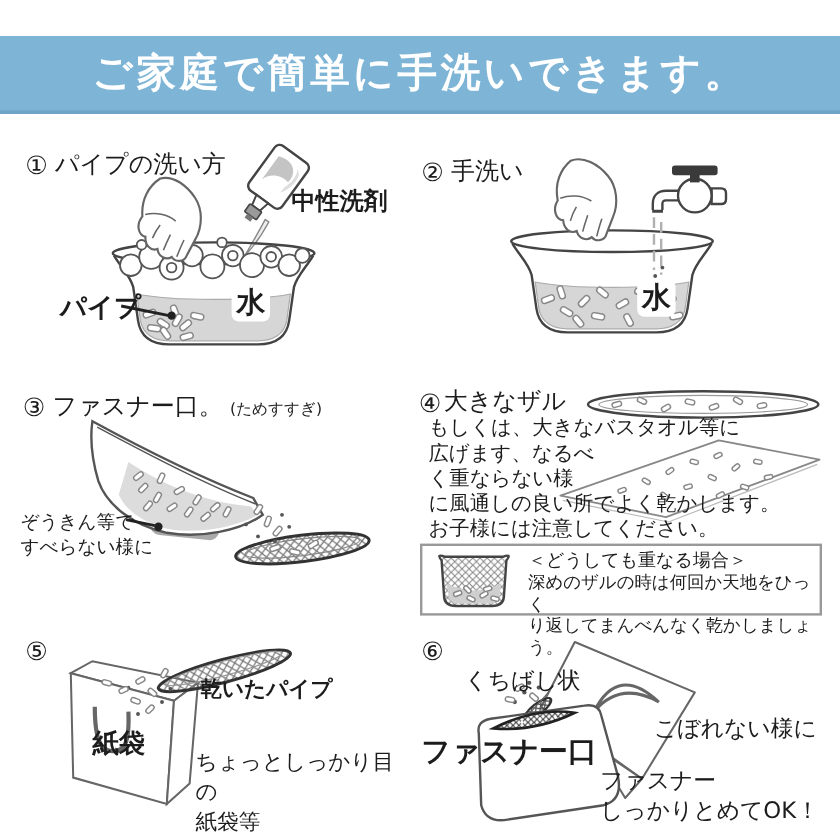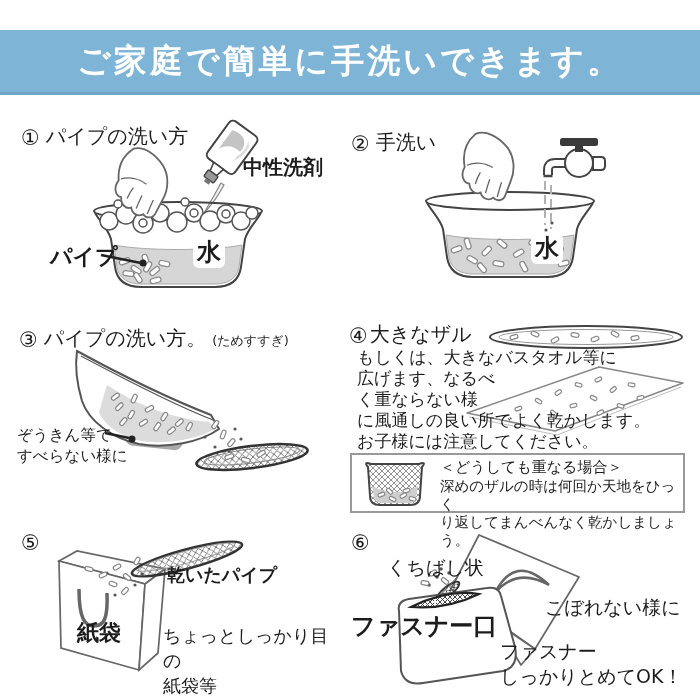--- a/index.html
+++ b/index.html
@@ -202,21 +202,21 @@
         <circle cx="220" cy="112" r="1.6" fill="#555"></circle>
           <circle cx="226" cy="122" r="1.6" fill="#555"></circle>
         <circle cx="214" cy="134" r="1.6" fill="#555"></circle>
       </g>
 
       <path d="M90,116 L114,121" stroke="#222" stroke-width="2.5" fill="none"></path>
       <circle cx="117" cy="122" r="3.5" fill="#222"></circle>
     </svg>
     <div class="step-head" style="left:4px;top:8px;">
       <span class="num">③</span>
-      <span class="ttl">パイプの洗い方。</span>
+      <span class="ttl">ファスナー口。</span>
       <span class="ttl-note">(ためすすぎ)</span>
     </div>
     <div class="lbl" style="left:2px;top:108px;font-size:15.5px;line-height:21px;">ぞうきん等で
 すべらない様に</div>
   </div>
 
   <div class="step" style="left:345px;top:317px;width:345px;height:200px;">
     <svg class="art" width="345" height="200" viewBox="0 0 345 200">
 
       <g>
@@ -311,21 +311,21 @@
         <circle cx="92" cy="46" r="1.6" fill="#555"></circle>
           <circle cx="127" cy="47" r="1.6" fill="#555"></circle>
         <rect class="pipe" x="70" y="40" width="8" height="4" rx="2" transform="rotate(15 74 42)"></rect>
         <rect class="pipe" x="84" y="46" width="8" height="4" rx="2" transform="rotate(-25 88 48)"></rect>
       </g>
     </svg>
     <div class="step-head" style="left:6px;top:4px;">
       <span class="num">⑤</span>
     </div>
     <div class="lbl bold" style="left:152px;top:36px;font-size:18px;">乾いたパイプ</div>
-    <div class="lbl bold" style="left:62px;top:92px;font-size:22px;">紙袋</div>
+    <div class="lbl bold" style="left:62px;top:80px;font-size:22px;">紙袋</div>
     <div class="lbl" style="left:148px;top:96px;font-size:18px;line-height:25px;">ちょっとしっかり目の
 紙袋等</div>
   </div>
 
   <div class="step" style="left:345px;top:527px;width:350px;height:172px;">
     <svg class="art" width="350" height="172" viewBox="0 0 350 172">
       <defs>
         <pattern id="h6" width="5" height="5" patternUnits="userSpaceOnUse">
           <path d="M0,0 L5,5 M5,0 L0,5" stroke="#444" stroke-width="1"></path>
         </pattern>

